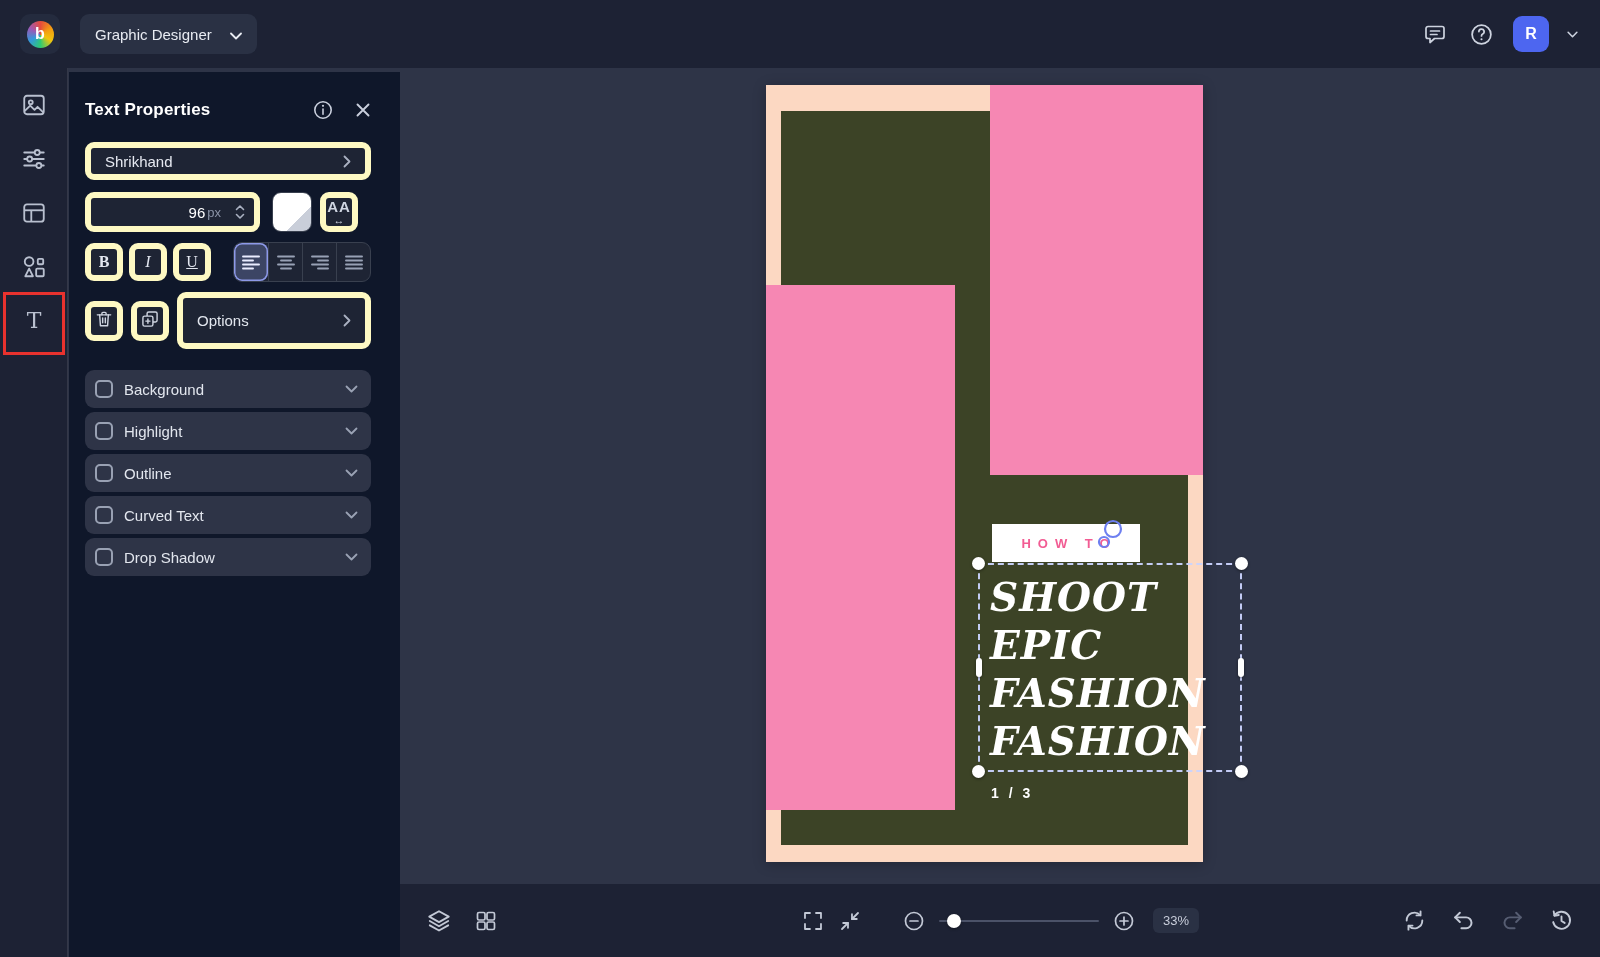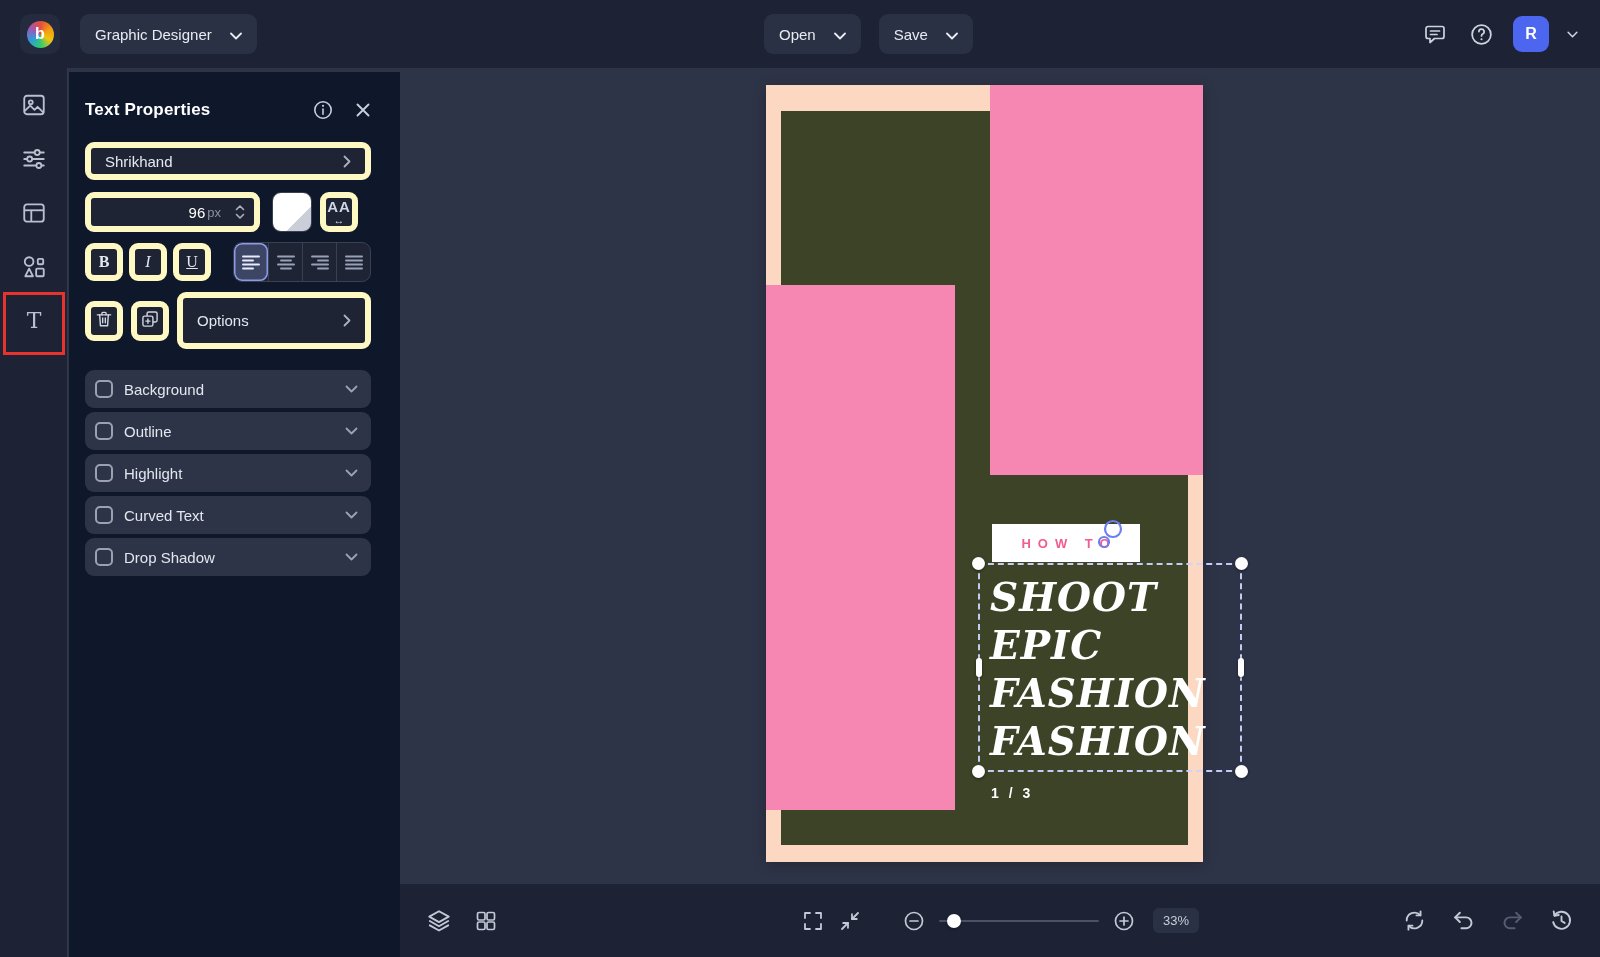--- a/index.html
+++ b/index.html
@@ -123,38 +123,20 @@
     </div>
     <button class="tb-btn">
       <span>Graphic Designer</span>
       <span>
         <svg width="12" height="8" viewBox="0 0 12 8">
             <path d="M1 1.5 L6 6.5 L11 1.5" fill="none" stroke="currentColor" stroke-width="1.8" stroke-linecap="round" stroke-linejoin="round"></path>
           </svg>
       </span>
     </button>
 
-    <div class="topbar-center">
-      <button class="tb-btn">
-        <span>Open</span>
-        <span>
-          <svg width="12" height="8" viewBox="0 0 12 8">
-              <path d="M1 1.5 L6 6.5 L11 1.5" fill="none" stroke="currentColor" stroke-width="1.8" stroke-linecap="round" stroke-linejoin="round"></path>
-            </svg>
-        </span>
-      </button>
-      <button class="tb-btn">
-        <span>Save</span>
-        <span>
-          <svg width="12" height="8" viewBox="0 0 12 8">
-              <path d="M1 1.5 L6 6.5 L11 1.5" fill="none" stroke="currentColor" stroke-width="1.8" stroke-linecap="round" stroke-linejoin="round"></path>
-            </svg>
-        </span>
-      </button>
-    </div>
 
     <div class="topbar-right">
       <span class="tb-icon">
         <svg width="24" height="24" viewBox="0 0 24 24" fill="none" stroke="currentColor" stroke-width="1.7" stroke-linecap="round" stroke-linejoin="round">
           <path d="M5 4.5 h14 a2 2 0 0 1 2 2 v8 a2 2 0 0 1 -2 2 h-7.5 L7 20.5 v-4 H5 a2 2 0 0 1 -2 -2 v-8 a2 2 0 0 1 2 -2 z"></path>
           <line x1="7.5" y1="9" x2="16.5" y2="9"></line>
             <line x1="7.5" y1="12.5" x2="14" y2="12.5"></line>
         </svg>
       </span>
       <span class="tb-icon">
@@ -351,30 +333,30 @@
       <span class="checkbox"></span>
       <span class="section-label">Background</span>
       <span class="chev">
         <svg width="13" height="8" viewBox="0 0 12 8">
             <path d="M1 1.5 L6 6.5 L11 1.5" fill="none" stroke="currentColor" stroke-width="1.8" stroke-linecap="round" stroke-linejoin="round"></path>
           </svg>
       </span>
     </div>
     <div class="section-row">
       <span class="checkbox"></span>
-      <span class="section-label">Outline</span>
+      <span class="section-label">Highlight</span>
       <span class="chev">
         <svg width="13" height="8" viewBox="0 0 12 8">
             <path d="M1 1.5 L6 6.5 L11 1.5" fill="none" stroke="currentColor" stroke-width="1.8" stroke-linecap="round" stroke-linejoin="round"></path>
           </svg>
       </span>
     </div>
     <div class="section-row">
       <span class="checkbox"></span>
-      <span class="section-label">Highlight</span>
+      <span class="section-label">Outline</span>
       <span class="chev">
         <svg width="13" height="8" viewBox="0 0 12 8">
             <path d="M1 1.5 L6 6.5 L11 1.5" fill="none" stroke="currentColor" stroke-width="1.8" stroke-linecap="round" stroke-linejoin="round"></path>
           </svg>
       </span>
     </div>
     <div class="section-row">
       <span class="checkbox"></span>
       <span class="section-label">Curved Text</span>
       <span class="chev">

